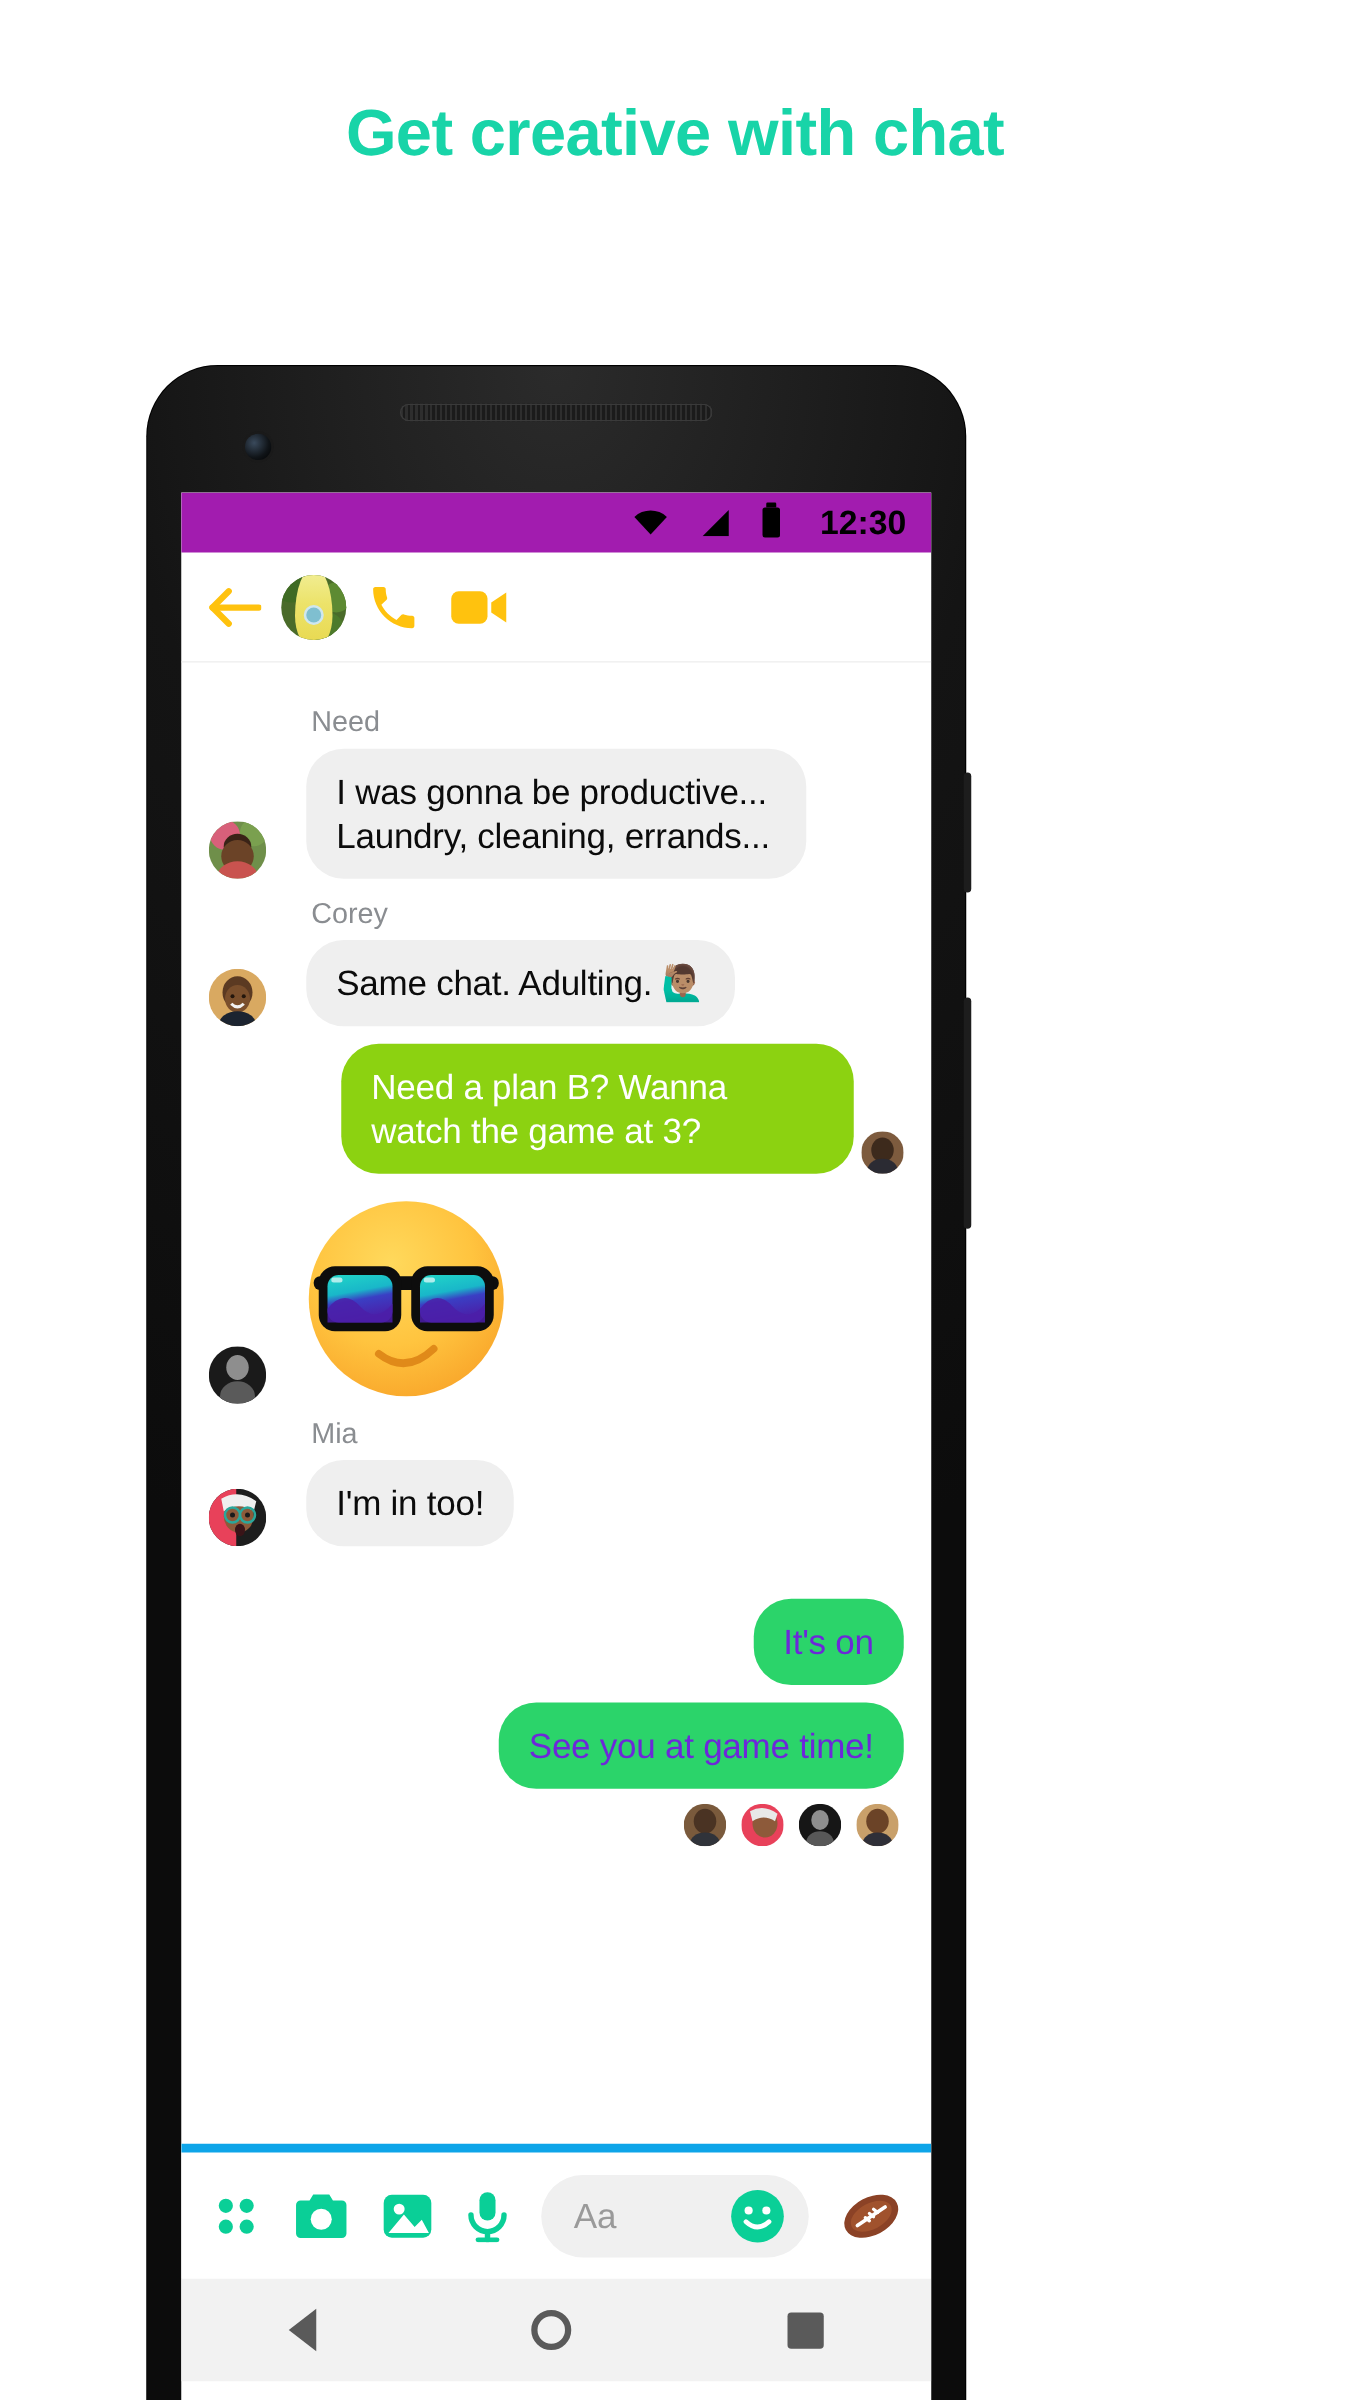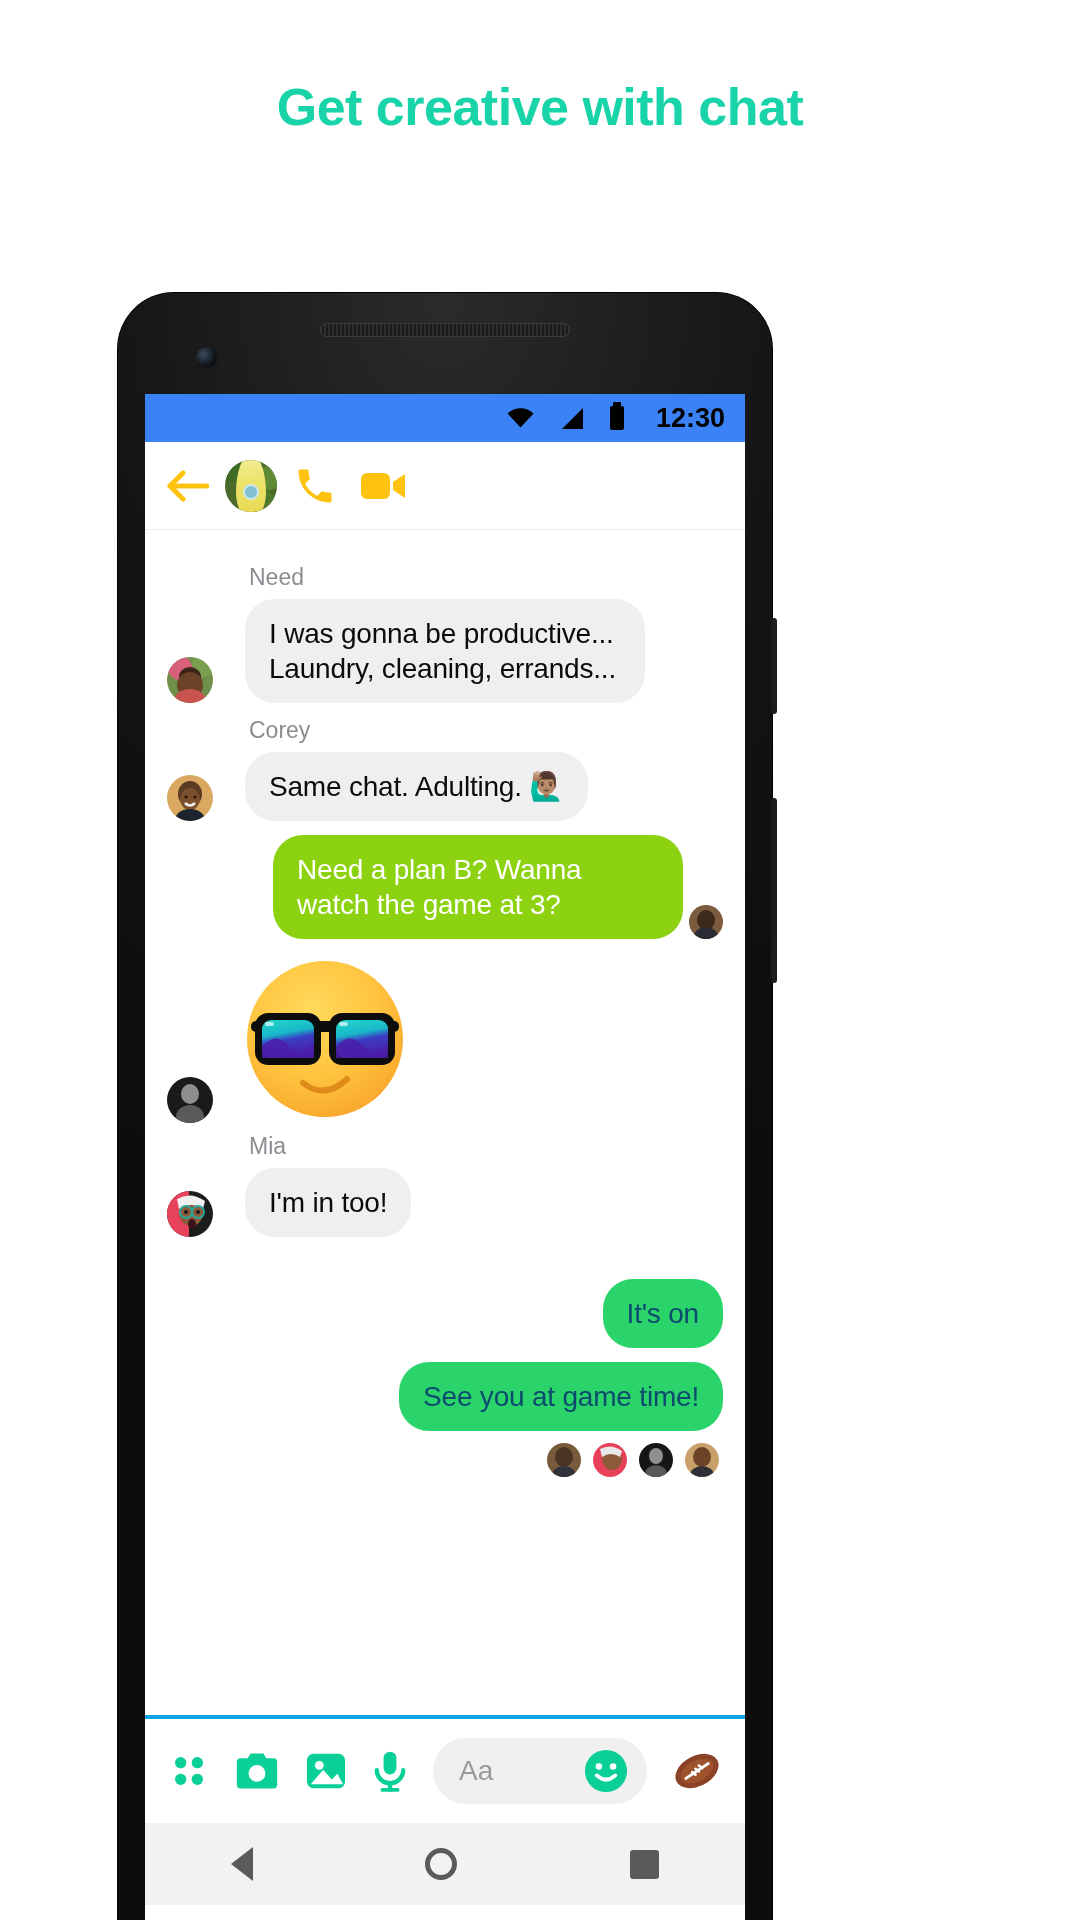--- a/index.html
+++ b/index.html
@@ -70,21 +70,21 @@
     background:#ffffff;
     overflow:hidden;
   }
 
   
   .statusbar {
     height:48px;
     display:flex; align-items:center; justify-content:flex-end;
     gap:26px;
     padding:0 20px 0 0;
-    background:#3b82f6;
+    background:#a21caf;
   }
   .sb-time {
     font-size:27px; font-weight:bold; color:#000; letter-spacing:0px;
     margin-left:6px;
   }
   .ico-wifi { width:27px; height:20px; }
   .ico-signal { width:24px; height:21px; }
   .ico-batt { width:14px; height:24px; background:#000; border-radius:2px; position:relative; }
   .ico-batt:before {
     content:""; position:absolute; top:-4px; left:3px;
@@ -155,21 +155,21 @@
     border-radius:30px;
     padding:17px 24px;
     font-size:28px;
     line-height:1.25;
     color:#0b0b0b;
     background:#EFEFEF;
     letter-spacing:-0.2px;
     margin-left:16px;
   }
   .bubble.lime { background:#8CD211; color:#fff; max-width:410px; }
-  .bubble.green { background:#2BD46A; color:#0c4a6e; }
+  .bubble.green { background:#2BD46A; color:#6d28d9; }
 
   
   .face { position:absolute; inset:0; }
 
   .sticker-wrap { display:flex; align-items:flex-end; margin-bottom:10px; }
   .sticker {
     width:168px; height:168px;
     margin-left:12px;
     position:relative;
   }
@@ -177,21 +177,21 @@
     display:flex; justify-content:flex-end; gap:6px;
     margin-top:12px; padding-right:4px;
   }
 
   
   .composer {
     height:108px;
     display:flex; align-items:center;
     gap:26px;
     padding:0 24px;
-    border-top:4px solid #0ea5e9;
+    border-top:7px solid #0ea5e9;
     background:#fff;
   }
   .c-icon { flex:none; cursor:pointer; }
   .textfield {
     flex:1; height:66px;
     background:#F0F0F0; border-radius:33px;
     display:flex; align-items:center;
     padding:0 18px 0 26px;
     position:relative;
   }

